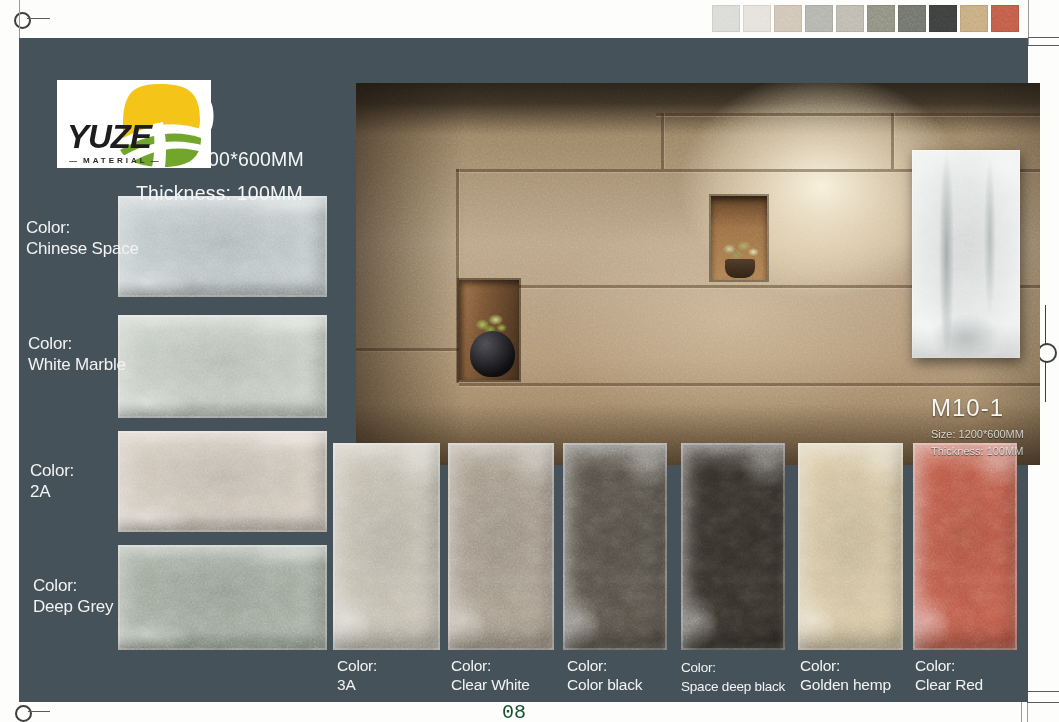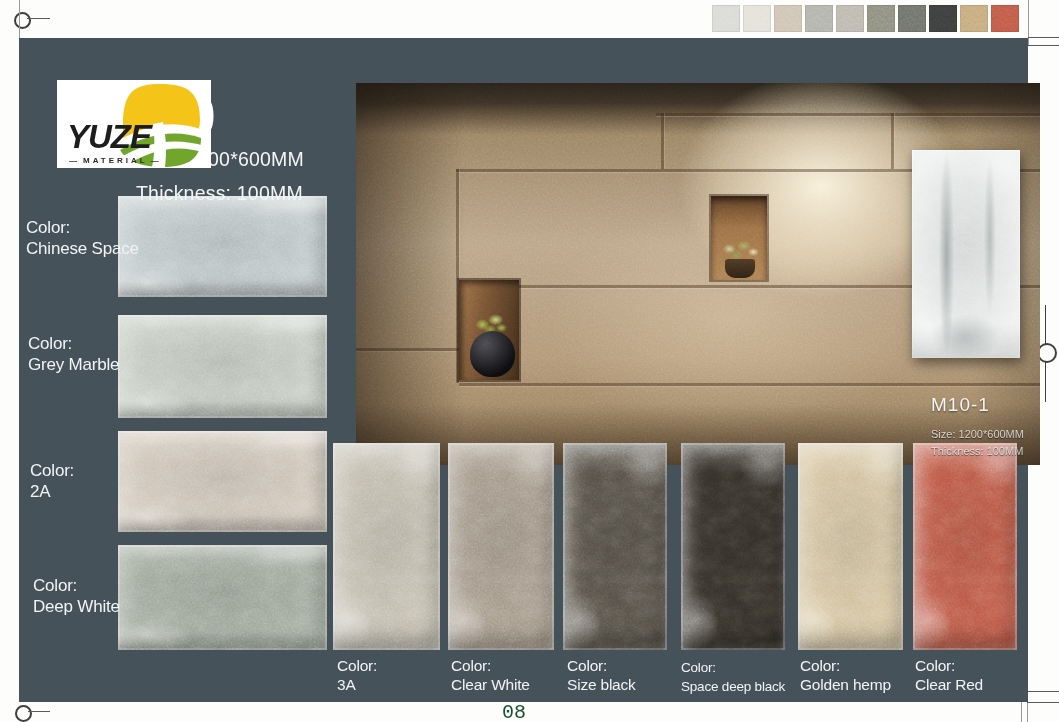--- a/index.html
+++ b/index.html
@@ -78,21 +78,21 @@
         background:radial-gradient(22px 16px at 55% 45%, rgba(60,30,20,.55), transparent 75%),
                    radial-gradient(14px 22px at 70% 70%, rgba(150,45,30,.65), transparent 75%),
                    linear-gradient(135deg,#a0803f 0%,#71551f 55%,#86683２ 100%),
                    linear-gradient(135deg,#a0803f 0%,#71551f 55%,#866832 100%);}
   
   .product-panel{box-shadow:2px 5px 12px rgba(0,0,0,.5), inset 0 0 0 1px rgba(255,255,255,.4);}
   .product-panel::after{content:'';position:absolute;inset:0;
         background:radial-gradient(9% 62% at 32% 50%, rgba(120,132,132,.55), transparent 80%),
                    radial-gradient(7% 48% at 72% 42%, rgba(135,145,145,.45), transparent 80%),
                    radial-gradient(40% 14% at 50% 90%, rgba(120,130,130,.35), transparent 80%);}
-  .pm{position:absolute;left:912px;top:356px;font-size:19px;color:#f5f5f2;letter-spacing:1px;z-index:2;
+  .pm{position:absolute;left:912px;top:356px;font-size:24px;color:#f5f5f2;letter-spacing:1px;z-index:2;
       text-shadow:0 1px 2px rgba(0,0,0,.5);text-align:center;}
   .ps,.pt{position:absolute;left:912px;font-size:11px;color:rgba(238,238,234,.82);z-index:2;
       text-shadow:0 1px 1px rgba(0,0,0,.6);}
   .ps{top:390px;} .pt{top:407px;}
   
   .pageno{position:absolute;left:0;right:31px;top:701px;text-align:center;font-size:20px;color:#14532d;font-family:Liberation Mono, monospace;}
 </style>
 </head>
 <body>
 
@@ -271,29 +271,29 @@
           <rect width="100%" height="100%" filter="url(#rockTex)"></rect>
         </svg>
       </div>
 
     <div class="lbl" style="left:7px;top:179px;">
         <div>Color:</div>
         <div>Chinese Space</div>
       </div>
     <div class="lbl" style="left:9px;top:295px;">
         <div>Color:</div>
-        <div>Grey Marble</div>
+        <div>White Marble</div>
       </div>
     <div class="lbl" style="left:11px;top:422px;">
         <div>Color:</div>
         <div>2A</div>
       </div>
     <div class="lbl" style="left:14px;top:537px;">
         <div>Color:</div>
-        <div>Deep White</div>
+        <div>Deep Grey</div>
       </div>
 
     <div class="stone" style="left: 314px; top: 405px; width: 107px; height: 207px; background-color: rgb(199, 194, 179);">
         <svg class="blotch">
           <rect width="100%" height="100%" filter="url(#rockBlotch)"></rect>
         </svg>
         <svg class="tex">
           <rect width="100%" height="100%" filter="url(#rockTex)"></rect>
         </svg>
       </div>
@@ -341,21 +341,21 @@
     <div class="lbl bt" style="left:318px;top:618px;">
         <div>Color:</div>
         <div>3A</div>
       </div>
     <div class="lbl bt" style="left:432px;top:618px;">
         <div>Color:</div>
         <div>Clear White</div>
       </div>
     <div class="lbl bt" style="left:548px;top:618px;">
         <div>Color:</div>
-        <div>Size black</div>
+        <div>Color black</div>
       </div>
     <div class="lbl bt sm" style="left:662px;top:620px;">
         <div>Color:</div>
         <div>Space deep black</div>
       </div>
     <div class="lbl bt" style="left:781px;top:618px;">
         <div>Color:</div>
         <div>Golden hemp</div>
       </div>
     <div class="lbl bt" style="left:896px;top:618px;">

